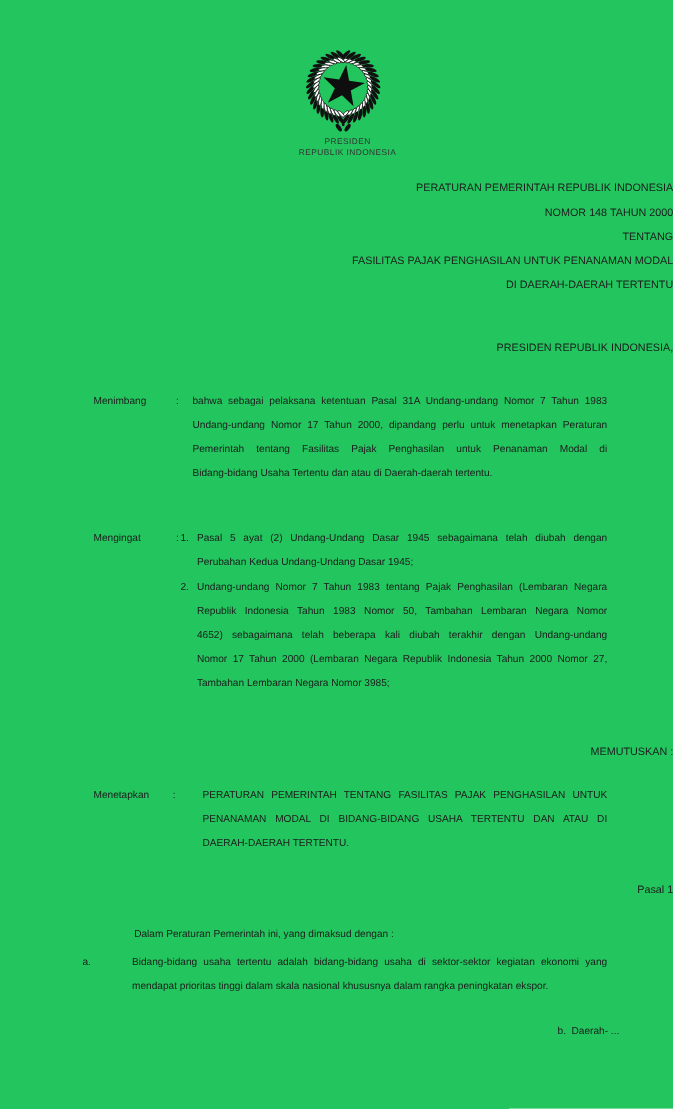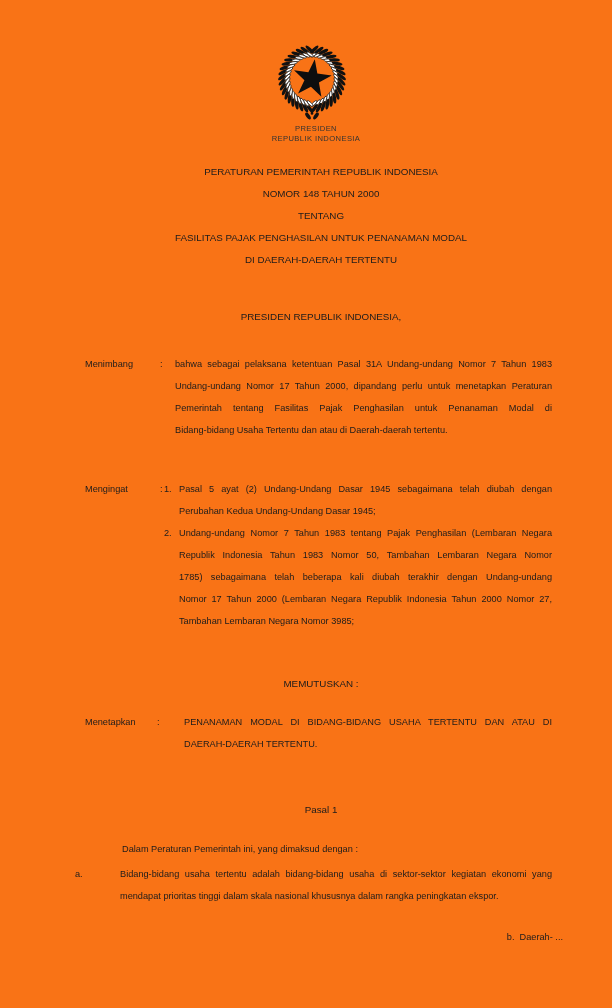--- a/index.html
+++ b/index.html
@@ -1,23 +1,23 @@
 <!DOCTYPE html>
 <html><head>
 <meta charset="utf-8">
 <style>
   html,body{margin:0;padding:0;background:#ffffff;}
   .page{
-    position:relative; width:612px; height:1008px; background:#f97316;
+    position:relative; width:612px; height:1008px; background:#22c55e;
     font-family:"Liberation Sans","DejaVu Sans",sans-serif;
     color:var(--ink,#1c1c1c); overflow:hidden;
     font-size:9.2px; line-height:22px;
   }
   .abs{position:absolute;}
-  .centered{left:30px; width:582px; text-align:center;}
+  .centered{left:30px; width:582px; text-align:right;}
   .heading{font-size:9.8px;}
   .emblem-svg{position:absolute; left:272px; top:40px;}
   .emblem-caption{
     position:absolute; top:124px; left:16px; width:600px; text-align:center;
     font-size:7.6px; line-height:10px; letter-spacing:0.4px; color:#333;
   }
   .title-block div{white-space:nowrap;}
   .lbl{position:absolute; left:85px;}
   .colon{position:absolute; left:160px;}
   .body-col{position:absolute; left:175px; width:377px;}
@@ -163,34 +163,35 @@
         <div>
             <div class="jline">Pasal 5 ayat (2) Undang-Undang Dasar 1945 sebagaimana telah diubah dengan</div>
             <div class="jline last">Perubahan Kedua Undang-Undang Dasar 1945;</div>
           </div>
       </div>
       <div class="li">
         <span class="num">2.</span>
         <div>
             <div class="jline">Undang-undang Nomor 7 Tahun 1983 tentang Pajak Penghasilan (Lembaran Negara</div>
             <div class="jline">Republik Indonesia Tahun 1983 Nomor 50, Tambahan Lembaran Negara Nomor</div>
-            <div class="jline">1785) sebagaimana telah beberapa kali diubah terakhir dengan Undang-undang</div>
+            <div class="jline">4652) sebagaimana telah beberapa kali diubah terakhir dengan Undang-undang</div>
             <div class="jline">Nomor 17 Tahun 2000 (Lembaran Negara Republik Indonesia Tahun 2000 Nomor 27,</div>
             <div class="jline last">Tambahan Lembaran Negara Nomor 3985;</div>
           </div>
       </div>
     </div>
   </div>
 
   <div class="abs centered heading" style="top:673px">MEMUTUSKAN :</div>
 
   <div class="abs" style="top:711px; left:0; width:612px">
     <span class="lbl">Menetapkan</span>
     <span class="colon" style="left:157px">:</span>
     <div class="menetapkan-col">
+        <div class="jline">PERATURAN PEMERINTAH TENTANG FASILITAS PAJAK PENGHASILAN UNTUK</div>
         <div class="jline">PENANAMAN MODAL DI BIDANG-BIDANG USAHA TERTENTU DAN ATAU DI</div>
         <div class="jline last">DAERAH-DAERAH TERTENTU.</div>
       </div>
   </div>
 
   <div class="abs centered heading" style="top:799px">Pasal 1</div>
 
   <div class="abs pasal-intro" style="top:838px">Dalam Peraturan Pemerintah ini, yang dimaksud dengan :</div>
 
   <div class="abs" style="top:863px; left:0; width:612px">

